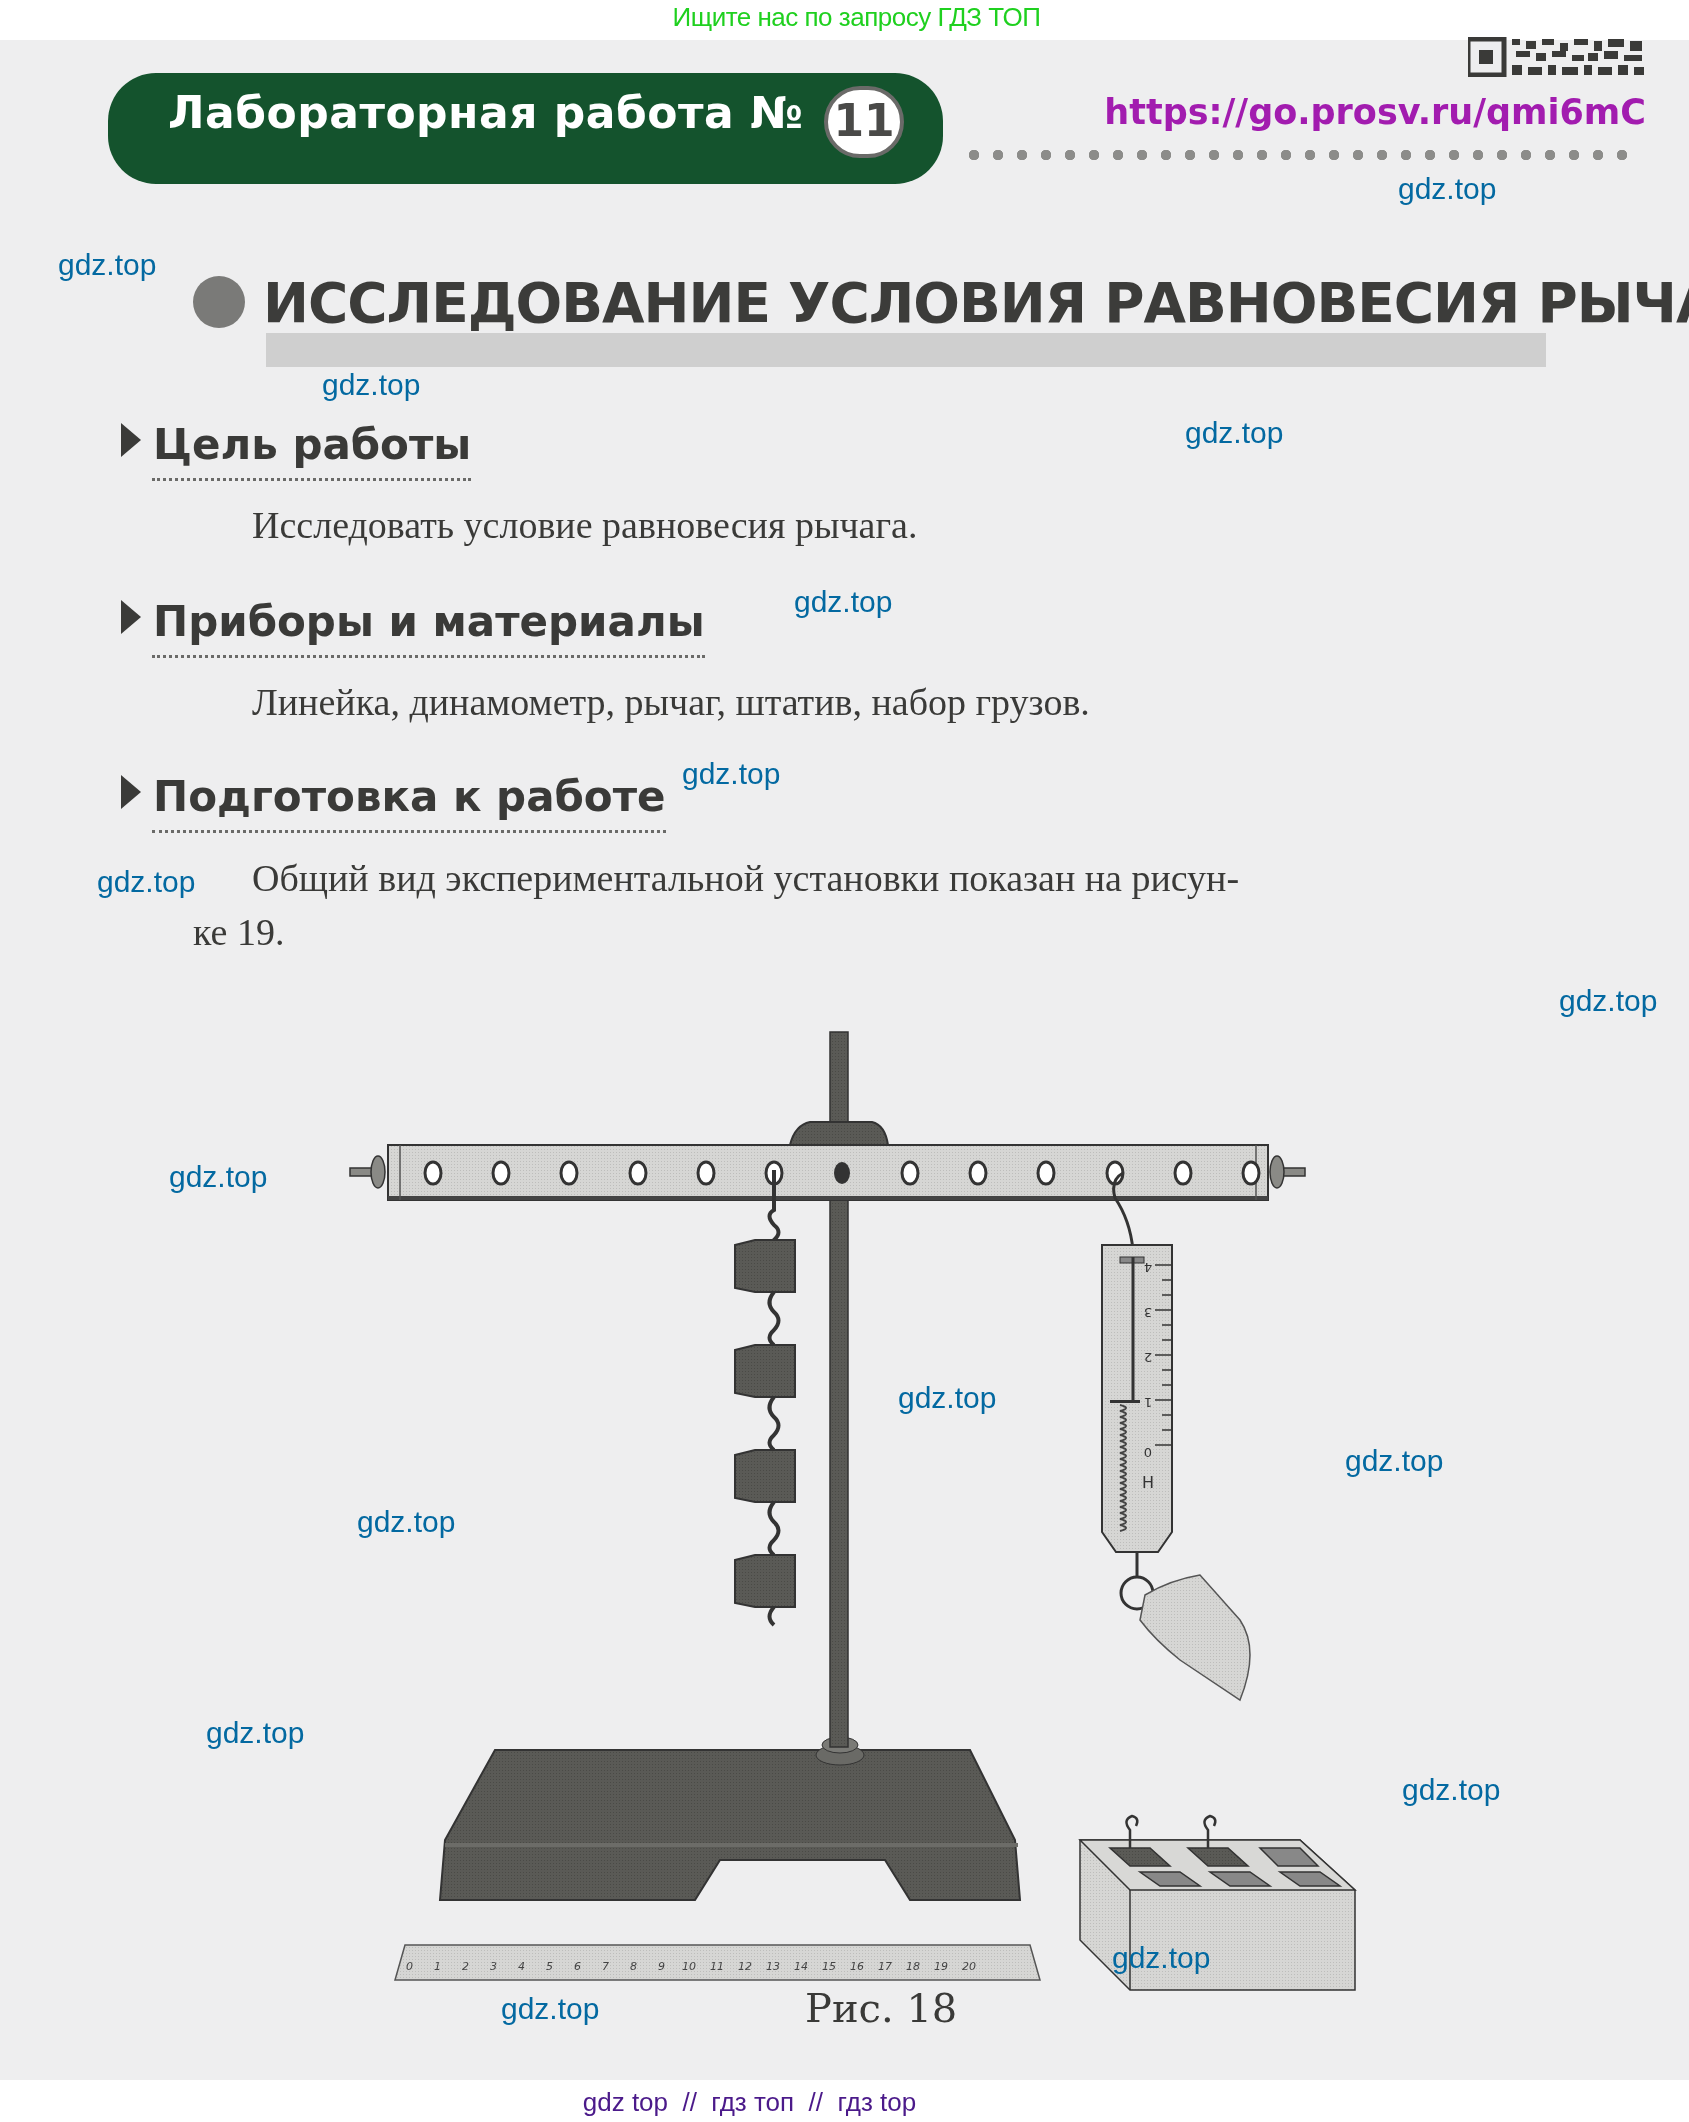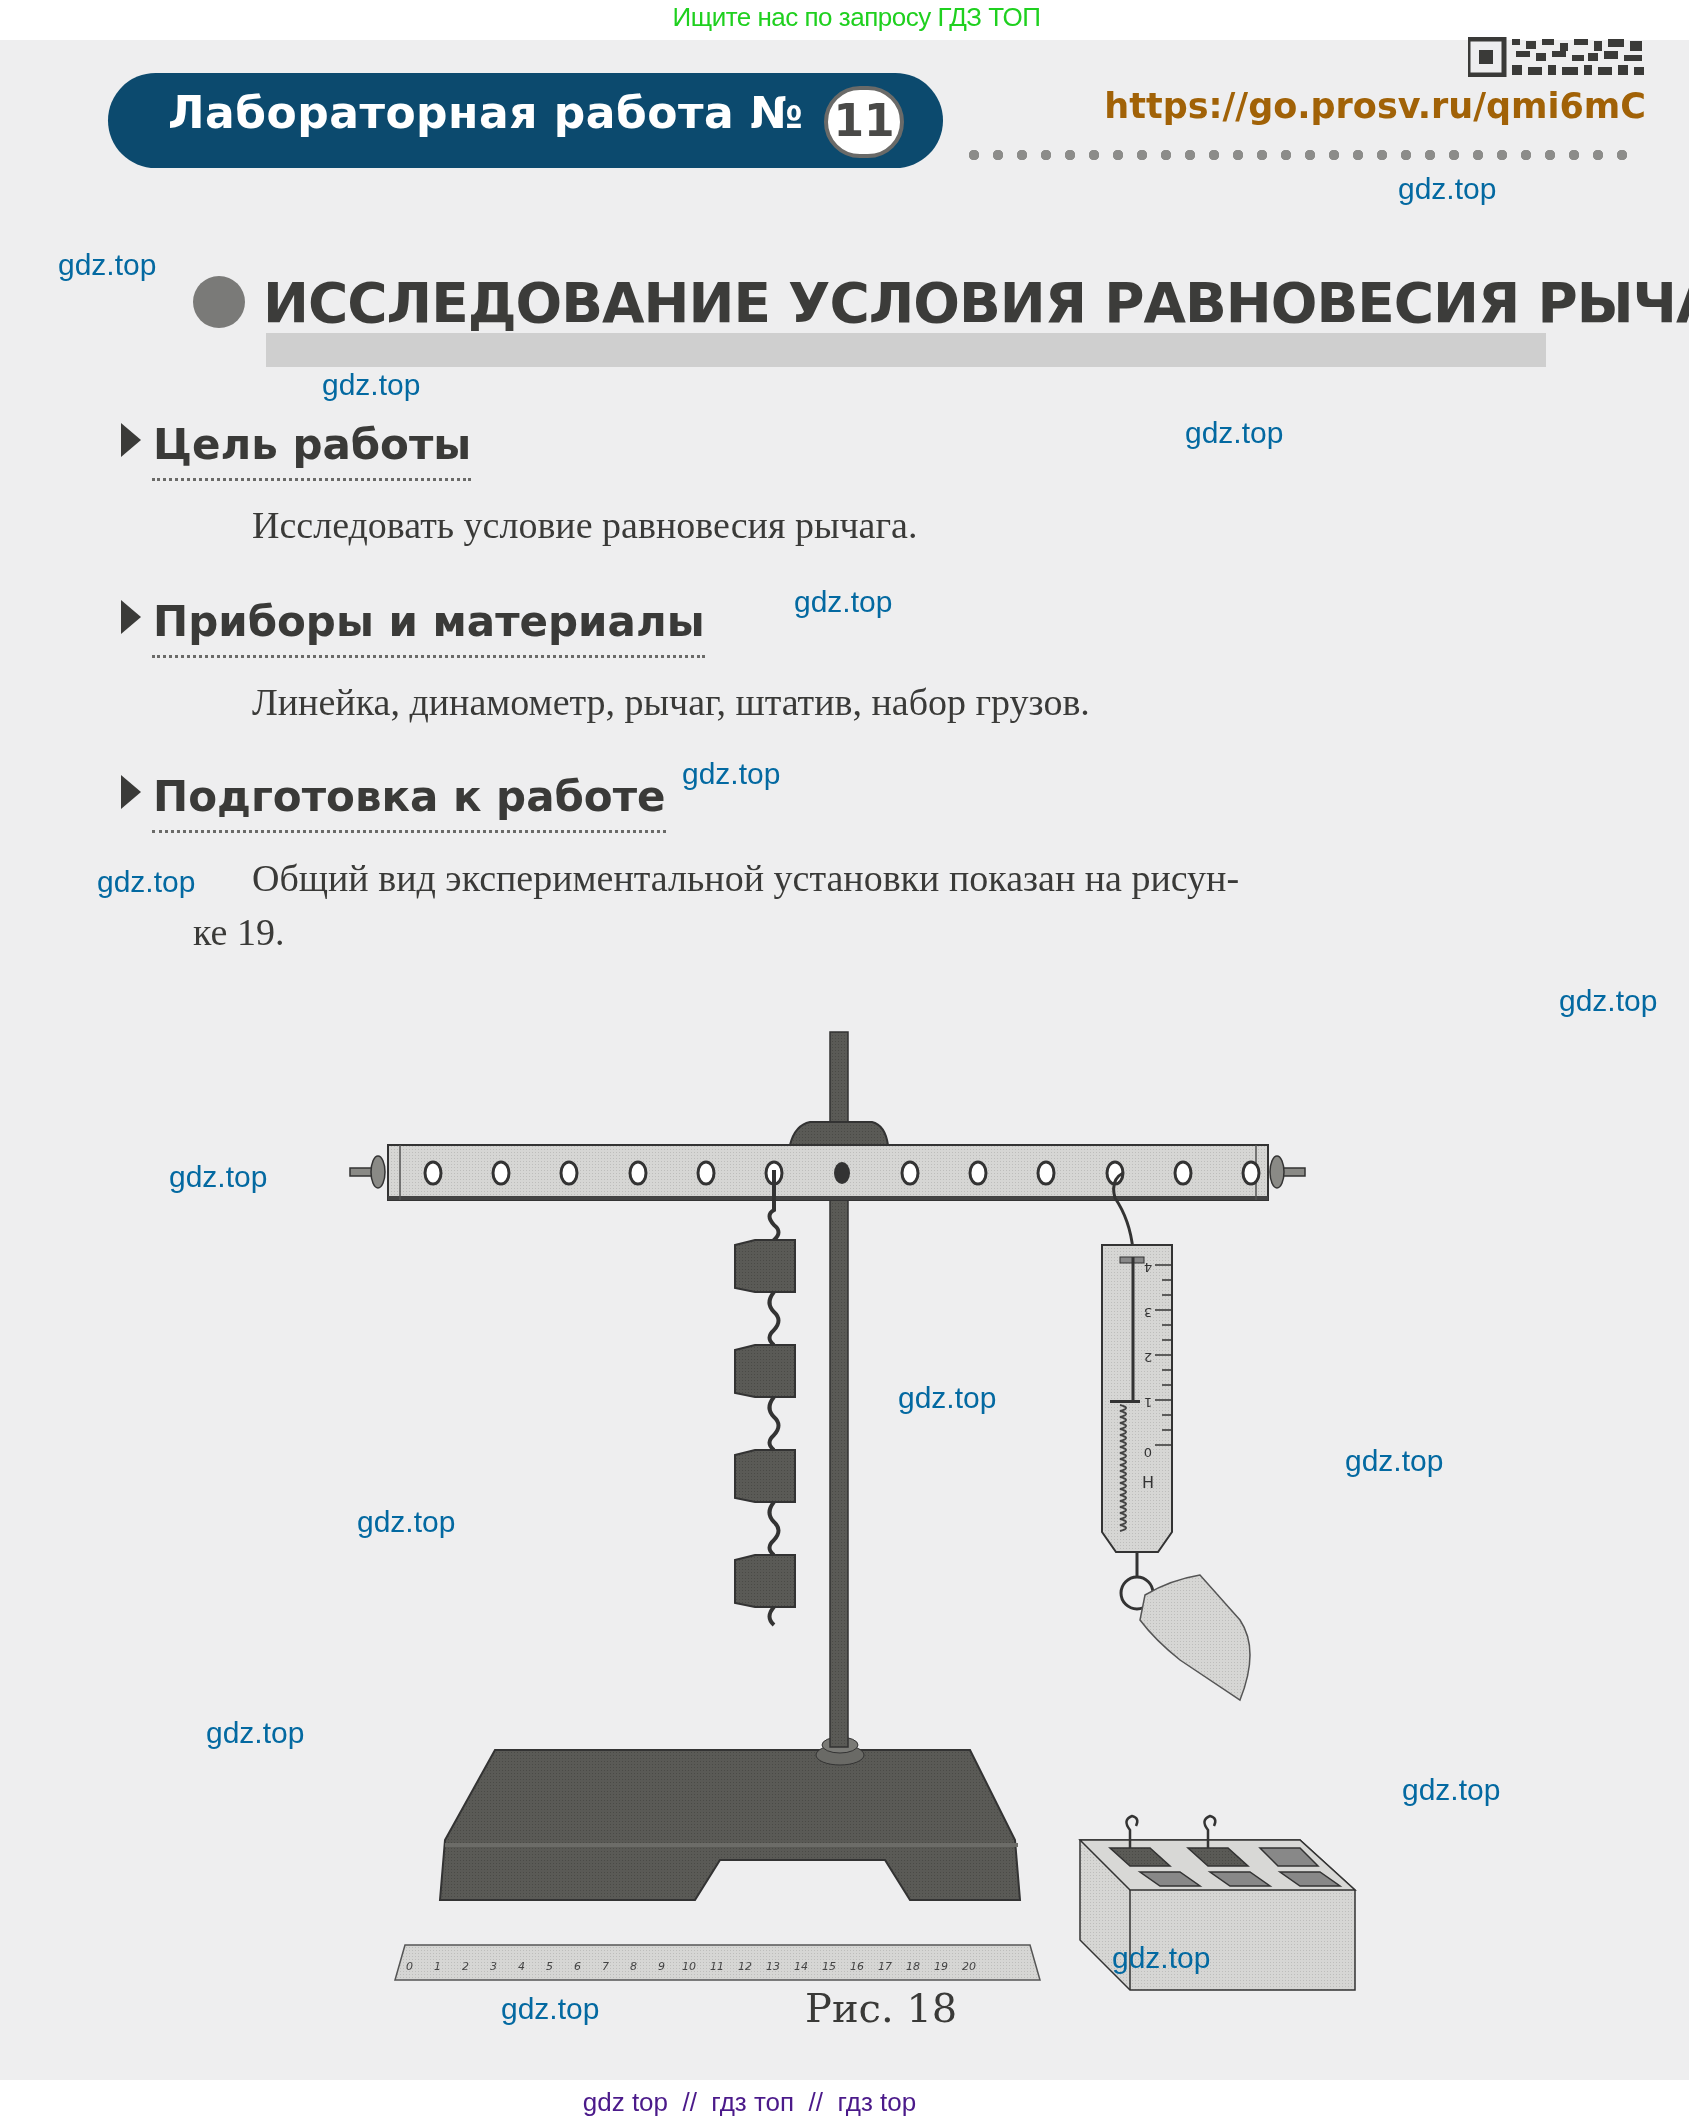--- a/index.html
+++ b/index.html
@@ -2,25 +2,25 @@
 <html><head>
 <meta charset="utf-8">
 <style>
   html, body { margin: 0; padding: 0; }
   body { width: 1689px; height: 2122px; position: relative; overflow: hidden; background: #ffffff; font-family: "DejaVu Serif", serif; }
   .page { position: absolute; left: 0; top: 40px; width: 1689px; height: 2040px; background: #eeeeef; }
   .topbanner { position: absolute; left: 12px; top: 0; width: 1689px; height: 40px; background: #fff; text-align: center; }
   .topbanner span { font-family: "Liberation Sans", sans-serif; font-size: 26px; color: #1fd01f; line-height: 34px; letter-spacing: -0.5px; }
   .bottombanner { position: absolute; left: 0; top: 2082px; width: 1499px; height: 40px; background: #fff; text-align: center; }
   .bottombanner span { font-family: "Liberation Sans", sans-serif; font-size: 26px; color: #4b1a8a; line-height: 40px; }
-  .lab-pill { position: absolute; left: 108px; top: 73px; width: 835px; height: 95px; background: #0c4a6e; border-radius: 48px; }
+  .lab-pill { position: absolute; left: 108px; top: 73px; width: 835px; height: 111px; background: #14532d; border-radius: 48px; }
   .lab-pill .lab-text { position: absolute; left: 60px; top: 14px; font-family: "DejaVu Sans", sans-serif; font-weight: bold; font-size: 44px; color: #fff; letter-spacing: 0.5px; }
   .lab-num { position: absolute; left: 824px; top: 86px; width: 80px; height: 72px; background: #fff; border-radius: 40px; border: 4px solid #6a6a68; box-sizing: border-box; text-align: center; font-family: "DejaVu Sans", sans-serif; font-weight: bold; font-size: 44px; line-height: 62px; color: #4a4a48; }
   .qr { position: absolute; left: 1468px; top: 37px; width: 178px; height: 40px; }
-  .url { position: absolute; right: 43px; top: 86px; font-family: "DejaVu Sans", sans-serif; font-weight: bold; font-size: 35px; color: #a16207; }
+  .url { position: absolute; right: 43px; top: 92px; font-family: "DejaVu Sans", sans-serif; font-weight: bold; font-size: 35px; color: #a21caf; }
   .dots { position: absolute; left: 962px; top: 148px; width: 678px; height: 14px; background-image: radial-gradient(circle, #8c8c8a 5px, transparent 5.5px); background-size: 24px 14px; }
   .title-dot { position: absolute; left: 193px; top: 276px; width: 52px; height: 52px; border-radius: 50%; background: #7a7a78; }
   .title-bar { position: absolute; left: 266px; top: 333px; width: 1280px; height: 34px; background: #cfcfcf; }
   .title-text { position: absolute; left: 263px; top: 270px; font-family: "DejaVu Sans", sans-serif; font-weight: bold; font-size: 56px; color: #3c3c3a; letter-spacing: -1px; transform: scaleX(0.98); transform-origin: left; white-space: nowrap; }
   .section-h { position: absolute; left: 108px; font-family: "DejaVu Sans", sans-serif; font-weight: bold; font-size: 42px; color: #3a3a38; white-space: nowrap; padding-left: 13px; }
   .section-h .tri { display: inline-block; width: 0; height: 0; border-top: 17px solid transparent; border-bottom: 17px solid transparent; border-left: 20px solid #3a3a38; margin-right: 12px; vertical-align: 2px; }
   .section-h .underline { position: absolute; left: 44px; right: 0; bottom: -12px; border-bottom: 3px dotted #6a6a68; }
   .body-text { position: absolute; font-family: Liberation Serif, serif; font-size: 38px; color: #3a3a38; white-space: nowrap; }
   .wm { position: absolute; font-family: "Liberation Sans", sans-serif; font-size: 30px; color: #0369a1; white-space: nowrap; }
   .figure { position: absolute; left: 340px; top: 1020px; width: 1100px; height: 1020px; }

